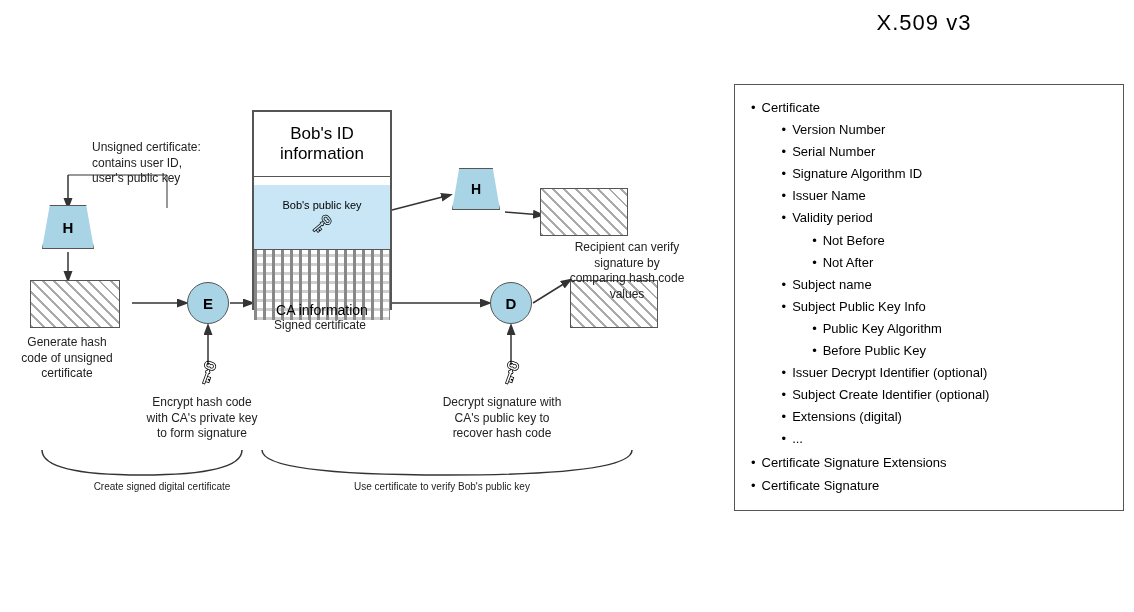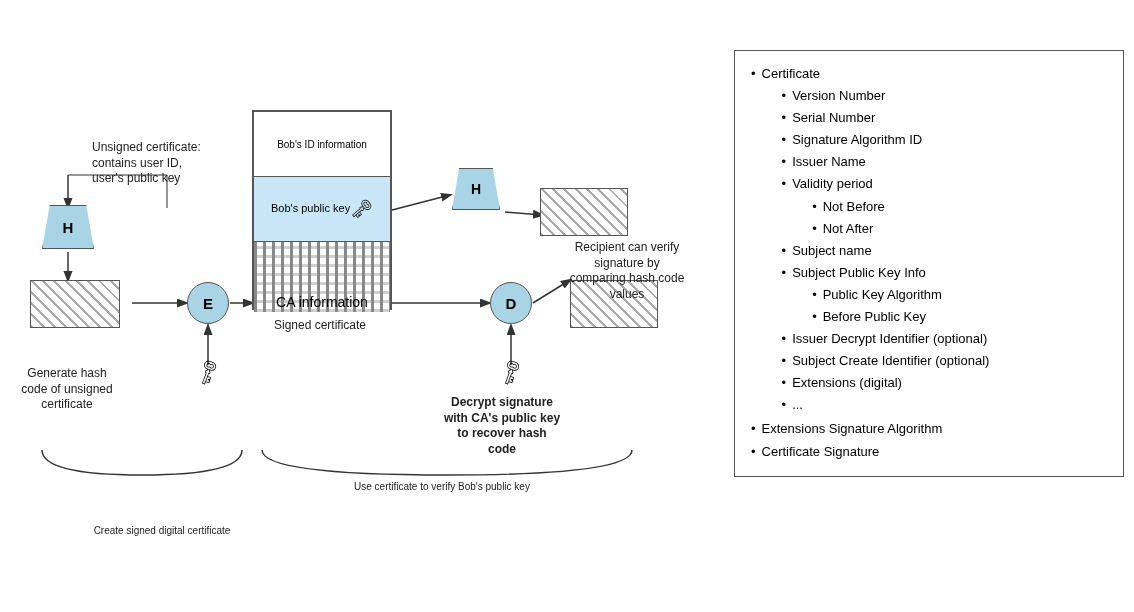--- a/index.html
+++ b/index.html
@@ -163,34 +163,35 @@
     }
 
     .cert-top {
       background: #fff;
       border-bottom: 1.5px solid #555;
       height: 65px;
       display: flex;
       flex-direction: column;
       align-items: center;
       justify-content: center;
-      font-size: 10px;
+      font-size: 17px;
       text-align: center;
     }
 
     .cert-middle {
       background: #c8e6f5;
       border-bottom: 1.5px solid #555;
       height: 65px;
       display: flex;
-      flex-direction: row;
+      flex-direction: column;
       align-items: center;
       justify-content: center;
       font-size: 11px;
       text-align: center;
+      margin-top: 8px;
     }
 
     .cert-bottom {
       background: repeating-linear-gradient(
         90deg,
         #888,
         #888 3px,
         #fff 3px,
         #fff 9px
       );
@@ -315,38 +316,41 @@
       </div>
 
       <div class="h-box-left">
         <div class="h-shape">
           <span>H</span>
         </div>
       </div>
 
       <div class="hatched-rect" style="left:18px; top:260px;"></div>
 
-      <div class="label" style="left:5px; top:315px; width:100px;margin-top:31px;">Generate hash
+      <div class="label" style="left:5px; top:315px; width:100px;">Generate hash
 code of unsigned
 certificate</div>
 
       <div class="label" style="left:80px; top:120px; width:110px; text-align:left;">
         <span>Unsigned certificate:
 contains user ID,
 user's public key</span>
       </div>
 
       <div class="e-circle">
         <span>E</span>
       </div>
 
       <div style="position:absolute; left:183px; top:340px;">
         <span class="key-icon">🗝</span>
       </div>
 
+      <div class="label" style="left:130px; top:375px; width:120px;">Encrypt hash code
+with CA's private key
+to form signature</div>
 
       <div class="cert-card">
         <div class="cert-top">
           <span>Bob's ID
 information</span>
         </div>
         <div class="cert-middle">
           <span style="font-size:11px; margin-bottom:2px;">Bob's public key</span>
           <span style="font-size:18px;">🗝</span>
         </div>
@@ -374,33 +378,36 @@
 hash code values</div>
 
       <div class="d-circle">
         <span>D</span>
       </div>
 
       <div style="position:absolute; left:486px; top:340px;">
         <span class="key-icon">🗝</span>
       </div>
 
-      <div class="label" style="left:430px; top:375px; width:120px;font-weight:bold;">Decrypt signature
+      <div class="label" style="left:430px; top:375px; width:120px;">Decrypt signature
 with CA's public key
 to recover hash code</div>
 
-      <div class="label brace-text" style="left:50px; top:460px; width:200px;margin-top:44px;">Create signed
+      <div class="label brace-text" style="left:50px; top:460px; width:200px;">Create signed
 digital certificate</div>
       <div class="label brace-text" style="left:330px; top:460px; width:200px;">Use certificate to
 verify Bob's public key</div>
 
     </div>
   </div>
 
   <div style="display:flex; flex-direction:column; padding-top: 0px;">
+    <div style="text-align:center; margin-bottom: 8px;">
+      <span class="page-title">X.509 v3</span>
+    </div>
     <div class="info-panel">
       <ul>
 
         <li>
           <span class="bullet">•</span>
           <div>
             <span>Certificate</span>
             <ul class="sub-list">
               <li>
                 <span class="bullet">•</span>
@@ -468,21 +475,21 @@
               </li>
               <li>
                 <span class="bullet">•</span>
                 <span>...</span>
               </li>
             </ul>
           </div>
         </li>
         <li>
           <span class="bullet">•</span>
-          <span>Extensions Signature Algorithm</span>
+          <span>Certificate Signature Extensions</span>
         </li>
         <li>
           <span class="bullet">•</span>
           <span>Certificate Signature</span>
         </li>
       </ul>
     </div>
   </div>
 
 </div>

